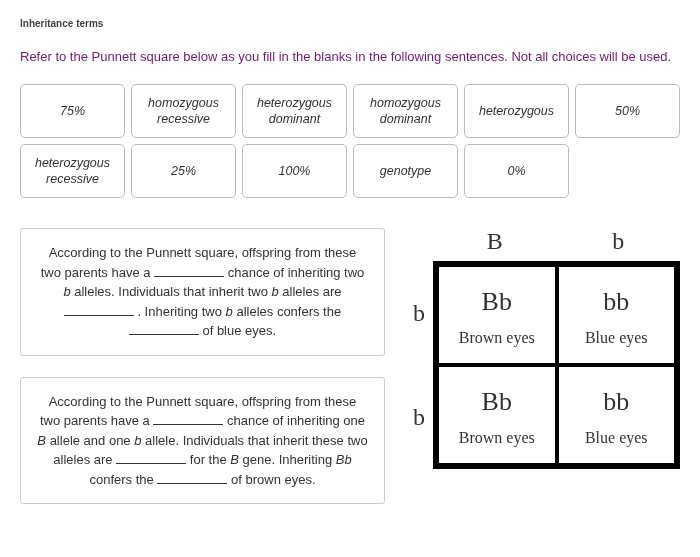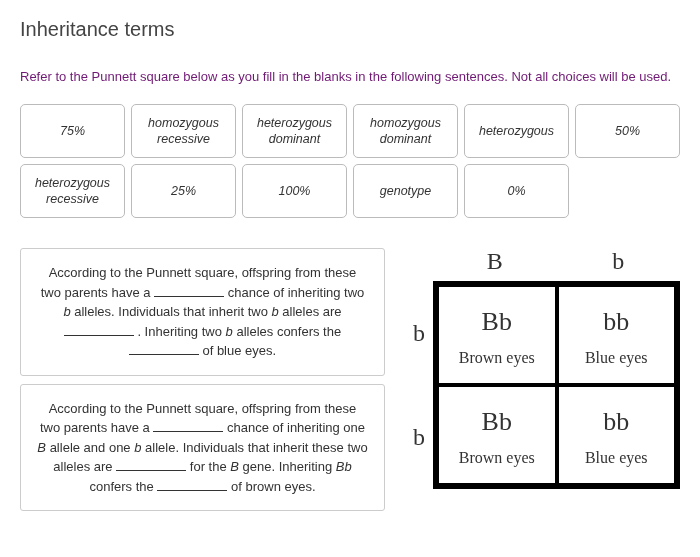--- a/index.html
+++ b/index.html
@@ -5,24 +5,24 @@
   * { box-sizing: border-box; }
   body {
     font-family: Arial, Helvetica, sans-serif;
     margin: 0;
     padding: 18px 20px;
     width: 700px;
     color: #333;
     font-size: 13px;
   }
   .title {
-    font-weight: normal;
-    font-size: 20px;
+    font-weight: bold;
+    font-size: 10px;
     color: #444;
-    margin-bottom: 28px;
+    margin-bottom: 20px;
   }
   .instructions {
     font-size: 13px;
     color: #701a75;
     margin-bottom: 20px;
   }
   .choices {
     display: grid;
     grid-template-columns: repeat(6, 1fr);
     gap: 6px;
@@ -45,21 +45,21 @@
     cursor: move;
   }
   .lower {
     display: flex;
     gap: 20px;
   }
   .left-col {
     flex: 1;
     display: flex;
     flex-direction: column;
-    gap: 8px;
+    gap: 21px;
   }
   .passage {
     border: 1px solid #ccc;
     border-radius: 3px;
     padding: 14px 16px;
     text-align: center;
     font-size: 13px;
     line-height: 1.5;
     color: #333;
   }

